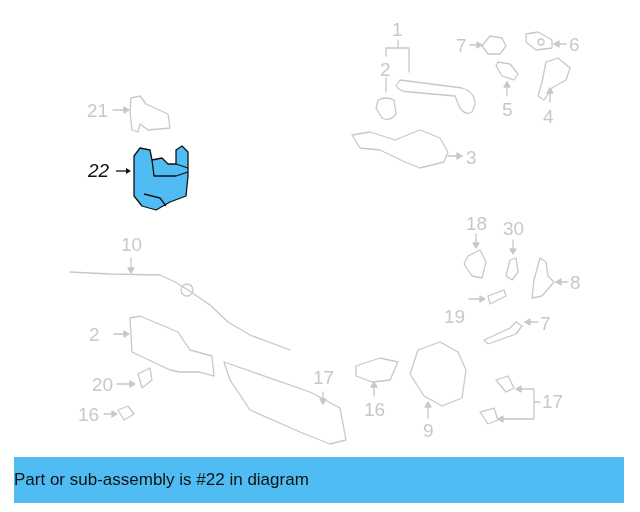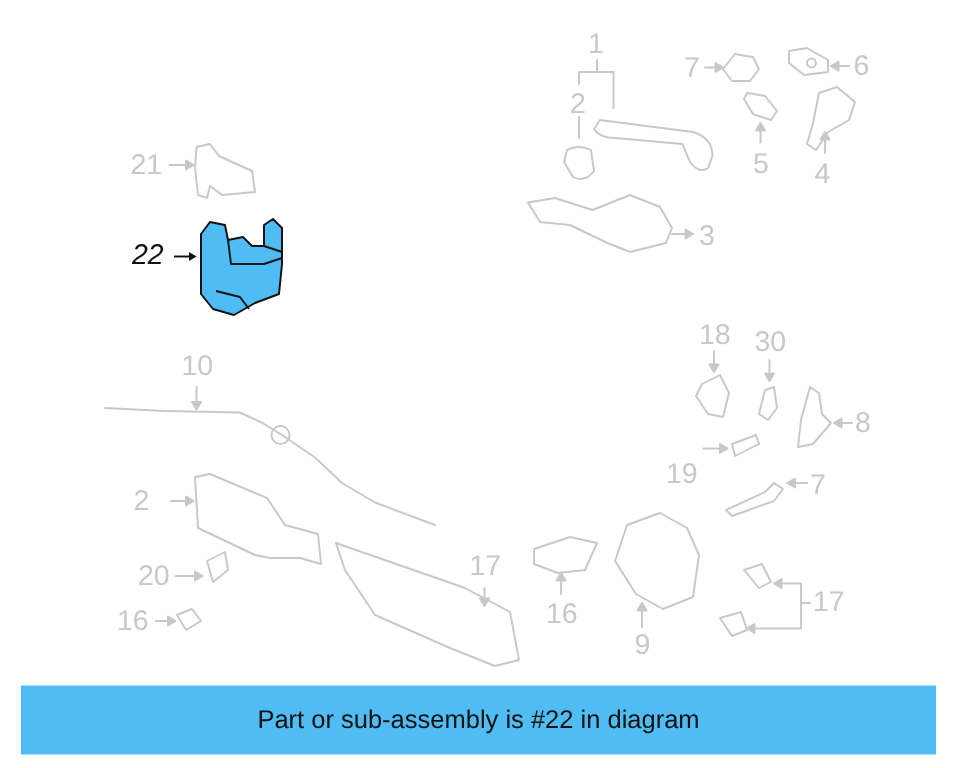--- a/index.html
+++ b/index.html
@@ -1,20 +1,20 @@
 <!DOCTYPE html>
 <html><head>
 <meta charset="utf-8">
 <style>
   html, body { margin: 0; padding: 0; background: #ffffff; }
   body { width: 640px; height: 512px; position: relative; overflow: hidden; font-family: "Liberation Sans", sans-serif; }
   #diagram { position: absolute; left: 0; top: 0; width: 640px; height: 512px; }
   .callout { position: absolute; font-family: "Liberation Sans", sans-serif; font-size: 19px; color: #c8c8c8; line-height: 1; white-space: nowrap; }
   .callout.active { color: #111111; font-style: italic; }
-  .banner { position: absolute; left: 14px; top: 457px; width: 610px; height: 46px; background: #4fbdf3; display: flex; flex-direction: column; align-items: center; justify-content: center; }
+  .banner { position: absolute; left: 14px; top: 457px; width: 610px; height: 46px; background: #4fbdf3; display: flex; flex-direction: column; justify-content: center; }
   .banner-line { font-family: "Liberation Sans", sans-serif; font-size: 17px; color: #111; line-height: 20px; }
 </style>
 </head>
 <body>
 
 <svg id="diagram" viewBox="0 0 640 512" xmlns="http://www.w3.org/2000/svg">
   <g fill="none" stroke="#c8c8c8" stroke-width="1.3" stroke-linejoin="round" stroke-linecap="round">
 
     <g>
       <path d="M398 40 V48 M386 48 H409 M386 48 V56 M409 48 V72"></path>

